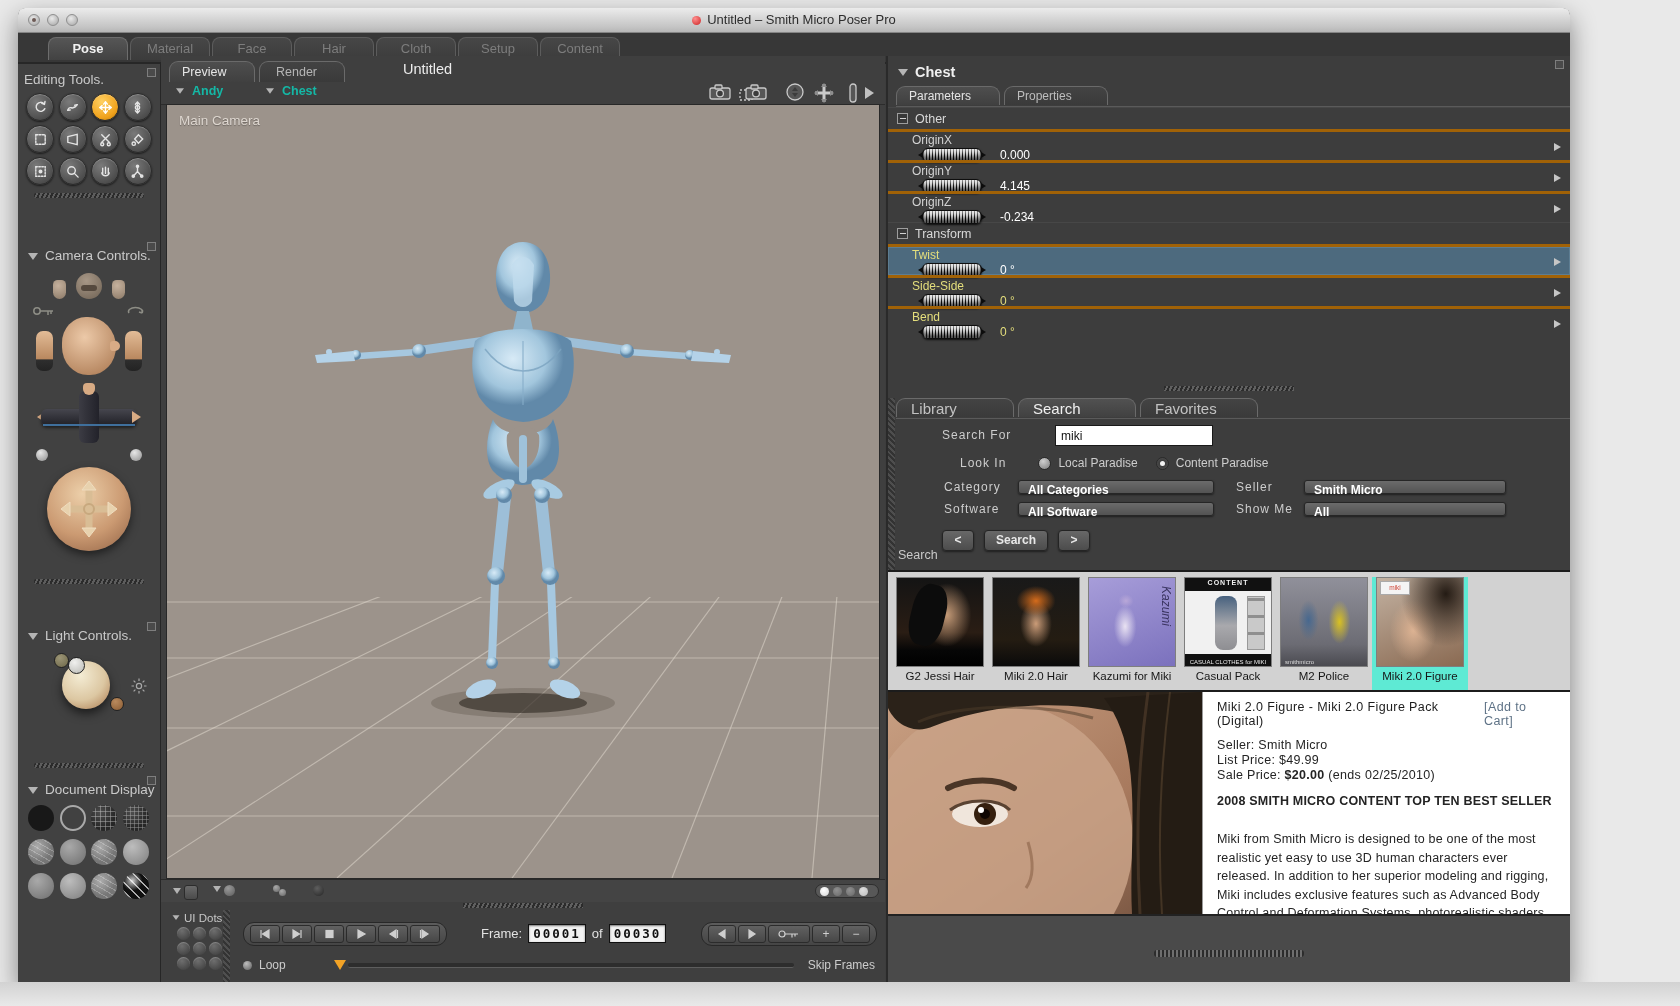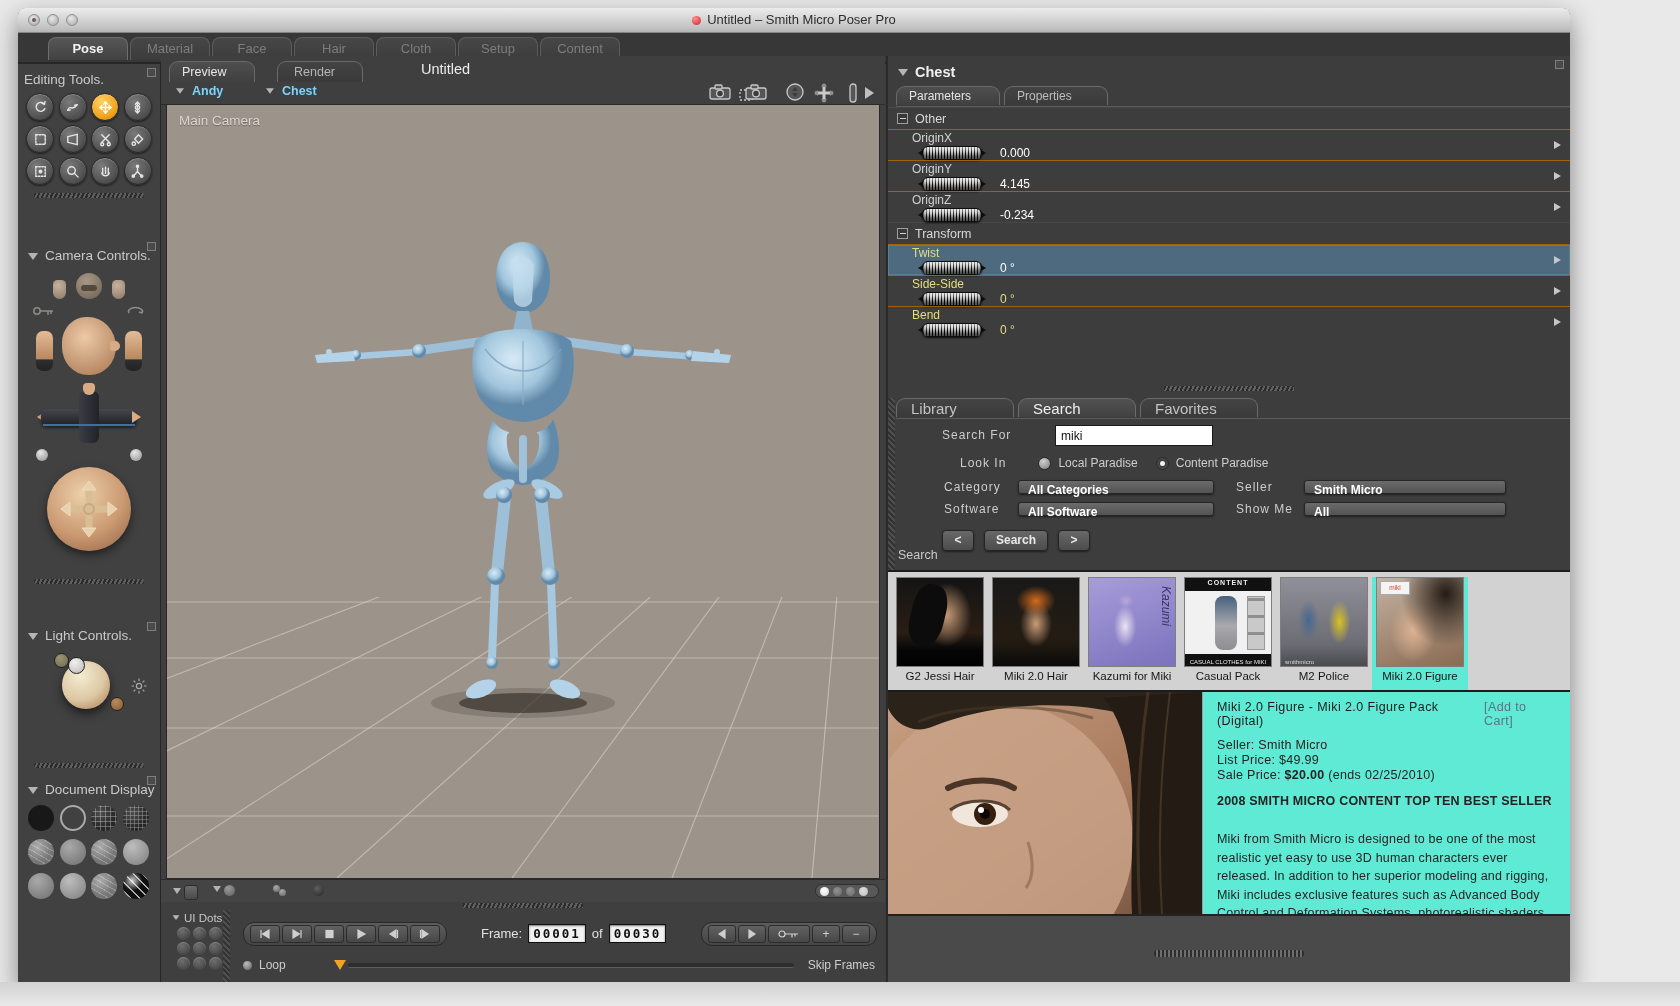--- a/index.html
+++ b/index.html
@@ -71,24 +71,24 @@
   .d2{background:transparent;border:2px solid #a9a9a9;box-sizing:border-box;}
   .dwire{background-image:radial-gradient(circle at 36% 30%,rgba(255,255,255,.18),transparent 62%),repeating-linear-gradient(0deg,transparent 0 4px,rgba(160,160,160,.55) 4px 5px),repeating-linear-gradient(90deg,transparent 0 4px,rgba(160,160,160,.55) 4px 5px);background-color:#262626;}
   .dwire2{background-image:radial-gradient(circle at 36% 30%,rgba(255,255,255,.18),transparent 62%),repeating-linear-gradient(0deg,transparent 0 3px,rgba(150,150,150,.5) 3px 4px),repeating-linear-gradient(90deg,transparent 0 3px,rgba(150,150,150,.5) 3px 4px);background-color:#262626;}
   .dgraywire{background-image:radial-gradient(circle at 36% 30%,rgba(255,255,255,.4),transparent 60%),repeating-linear-gradient(30deg,transparent 0 4px,rgba(200,200,200,.4) 4px 5px);background-color:#767676;}
   .dgray{background:radial-gradient(circle at 36% 30%,#a9a9a9,#6e6e6e);}
   .dgray2{background:radial-gradient(circle at 36% 30%,#bdbdbd,#7e7e7e);}
   .dshiny{background-image:radial-gradient(circle at 36% 30%,rgba(255,255,255,.8),transparent 40%),repeating-linear-gradient(45deg,transparent 0 5px,rgba(255,255,255,.65) 5px 6.5px);background-color:#101010;}
   
   .doctabs{height:26px;display:flex;padding-left:8px;align-items:flex-end;}
   .dtab{width:86px;height:21px;border:1px solid #6a6a6a;border-bottom:none;border-radius:9px 9px 0 0;background:linear-gradient(#4e4e4e,#404040);color:#e6e6e6;font-size:12.5px;line-height:21px;padding-left:12px;box-sizing:border-box;}
-  .dtab.inactive{background:linear-gradient(#434343,#3a3a3a);color:#b5b5b5;margin-left:22px;padding-left:16px;}
+  .dtab.inactive{background:linear-gradient(#434343,#3a3a3a);color:#b5b5b5;margin-left:4px;padding-left:16px;}
   .untitled{margin-left:58px;color:#ececec;font-size:14.5px;line-height:26px;}
   .actorrow{position:relative;height:22px;border-bottom:1px solid #2c2c2c;}
-  .actmenu{position:absolute;top:2px;color:#7dd3fc;font-size:12.5px;font-weight:bold;display:flex;align-items:center;}
+  .actmenu{position:absolute;top:2px;color:#14b8a6;font-size:12.5px;font-weight:bold;display:flex;align-items:center;}
   .actmenu .tri{transform:translateY(2px) scale(.8);}
   .am1{left:14px}.am2{left:104px}
   .hicon{position:absolute;top:0px;}
   .hi-cam1{right:152px}.hi-cam2{right:116px}.hi-ball{right:80px}.hi-cross{right:50px}.hi-cap{right:26px}
   .hicon svg{stroke:#c9c9c9;stroke-width:1.3;fill:#565656;}
   .hchev{position:absolute;right:5px;top:5px;width:0;height:0;border:6px solid transparent;border-left:9px solid #c0c0c0;}
   .viewport{position:absolute;left:5px;top:48px;width:712px;height:773px;background:#9c938b;border:1px solid #282828;overflow:hidden;}
   .vplabel{position:absolute;left:12px;top:8px;color:#ddd6cf;font-size:13.5px;text-shadow:0 1px 1px rgba(0,0,0,.3);}
   
   .vpstrip{position:absolute;left:0;right:0;top:823px;height:22px;background:#444;border-top:1px solid #2a2a2a;}
@@ -127,21 +127,21 @@
   .skiplbl{white-space:nowrap;}
   
   .chesthdr{position:absolute;left:10px;top:8px;display:flex;align-items:center;color:#f0f0f0;font-size:14.5px;font-weight:bold;}
   .ptabs{position:absolute;left:8px;top:30px;right:0;height:20px;display:flex;border-bottom:1px solid #5a5a5a;}
   .ptab{width:104px;height:19px;border:1px solid #6a6a6a;border-bottom:none;border-radius:9px 9px 0 0;background:linear-gradient(#4e4e4e,#404040);color:#e4e4e4;font-size:12px;line-height:19px;padding-left:12px;box-sizing:border-box;}
   .ptab.inactive{background:linear-gradient(#434343,#3a3a3a);color:#bdbdbd;margin-left:4px;}
   .paramsarea{position:absolute;left:0;right:0;top:51px;height:266px;overflow:hidden;}
   .pgroup{height:21px;border-top:1px solid #474747;display:flex;align-items:center;gap:7px;padding-left:9px;color:#d8d8d8;font-size:12.5px;}
   .cbox{width:11px;height:11px;border:1px solid #9d9d9d;background:#383838;position:relative;box-sizing:border-box;}
   .cbox::after{content:"";position:absolute;left:1.5px;right:1.5px;top:3.5px;height:1px;background:#d2d2d2;}
-  .prow{position:relative;height:31px;border-top:1px solid #a16207;padding:1px 10px 0 24px;box-sizing:border-box;}
+  .prow{position:relative;height:31px;border-top:3px solid #a16207;padding:1px 10px 0 24px;box-sizing:border-box;}
   .prow.hl{background:#4d6a7e;box-shadow:inset 0 0 0 1px #5d7d92;}
   .plab{font-size:12px;color:#d2d2d2;}
   .plab.yellow{color:#e4de7c;}  .plab.green{color:#9fd66e;}
   .pval{font-size:12px;color:#ffffff;margin-left:8px;}
   .pval.yellow{color:#e4de7c;} .pval.green{color:#9fd66e;}
   .pdial{display:flex;align-items:center;margin-top:1px;}
   .dial{width:58px;height:12px;border-radius:6px;border:1px solid #0e0e0e;background:repeating-linear-gradient(90deg,#0c0c0c 0 1px,#cfcfcf 1px 3px);box-shadow:inset 0 3px 4px rgba(255,255,255,.6),inset 0 -4px 5px rgba(0,0,0,.7),0 1px 2px rgba(0,0,0,.8);position:relative;margin:0 10px;}
   .dial::before{content:"";position:absolute;left:-8px;top:2.5px;border:3.5px solid transparent;border-right:5px solid #0c0c0c;}
   .dial::after{content:"";position:absolute;right:-8px;top:2.5px;border:3.5px solid transparent;border-left:5px solid #0c0c0c;}
   .prowarrow{position:absolute;right:5px;top:11px;width:0;height:0;border:4.5px solid transparent;border-left:7px solid #c6c6c6;}
@@ -177,21 +177,21 @@
   .a4 .sq{position:absolute;right:6px;top:18px;width:16px;height:52px;background:repeating-linear-gradient(0deg,#c9c9c9 0 14px,#8f8f8f 14px 17px);border:1px solid #999;}
   .arttext-top{position:absolute;left:0;right:0;top:1px;text-align:center;font-size:7px;font-weight:bold;color:#f2f2f2;letter-spacing:1px;}
   .arttext-bot{position:absolute;left:0;right:0;bottom:1px;text-align:center;font-size:6px;color:#e8e8e8;white-space:nowrap;}
   .a5{background:radial-gradient(ellipse 26px 34px at 52% 48%,#a76c46,rgba(0,0,0,0) 74%),linear-gradient(180deg,#1e1813,#33251b 70%,#090909 88%);}
   .a5 .arttext-bot{text-align:left;padding-left:4px;color:#bbb;}
   .a6{background:radial-gradient(ellipse 13px 26px at 32% 48%,#47688f,rgba(0,0,0,0) 78%),radial-gradient(ellipse 14px 28px at 68% 50%,#d9c122,rgba(0,0,0,0) 78%),linear-gradient(180deg,#90909a,#6c6c74 75%,#4a4a50);}
   .a6 .arttext-bot{text-align:left;padding-left:4px;color:#ddd;}
   .a7{background:radial-gradient(ellipse 60px 70px at 80% 18%,#241b14,rgba(0,0,0,0) 75%),radial-gradient(ellipse 30px 40px at 42% 60%,#dcb292,rgba(0,0,0,0) 78%),linear-gradient(160deg,#c3b2a2,#8a6a52);}
   .a7 .chip{position:absolute;left:3px;top:3px;width:28px;height:12px;background:#f4f4f4;border:1px solid #aaa;font-size:6.5px;color:#d0483a;text-align:center;line-height:12px;}
   
-  .detail{position:absolute;left:0;right:0;top:636px;height:222px;background:#5eead4;display:flex;}
+  .detail{position:absolute;left:0;right:0;top:636px;height:222px;background:#ffffff;display:flex;}
   .dimg{width:314px;height:222px;flex:0 0 auto;border-right:1px solid #9a9a9a;}
   .dtext{flex:1;padding:8px 12px 0 14px;color:#242424;font-size:12.5px;overflow:hidden;}
   .dt-title{display:flex;justify-content:space-between;letter-spacing:.4px;color:#1c1c1c;margin-bottom:10px;}
   .addcart{color:#5e7286;}
   .dline{margin:1px 0;letter-spacing:.3px;}
   .banner{font-weight:bold;margin-top:12px;letter-spacing:.2px;}
   .desc{margin-top:22px;line-height:1.48;letter-spacing:.2px;}
   .rbottom{position:absolute;left:0;right:0;top:858px;bottom:0;background:#4a4a4a;border-top:2px solid #222;}
   .rbottom::after{content:"";position:absolute;left:50%;transform:translateX(-50%);top:34px;width:150px;height:7px;border-radius:3px;background:repeating-linear-gradient(90deg,#2c2c2c 0 2px,#6e6e6e 2px 4px);}
   .pagebottom{position:absolute;left:0;right:0;bottom:0;height:24px;background:linear-gradient(#d2d2d2,#e9e9e9);}

